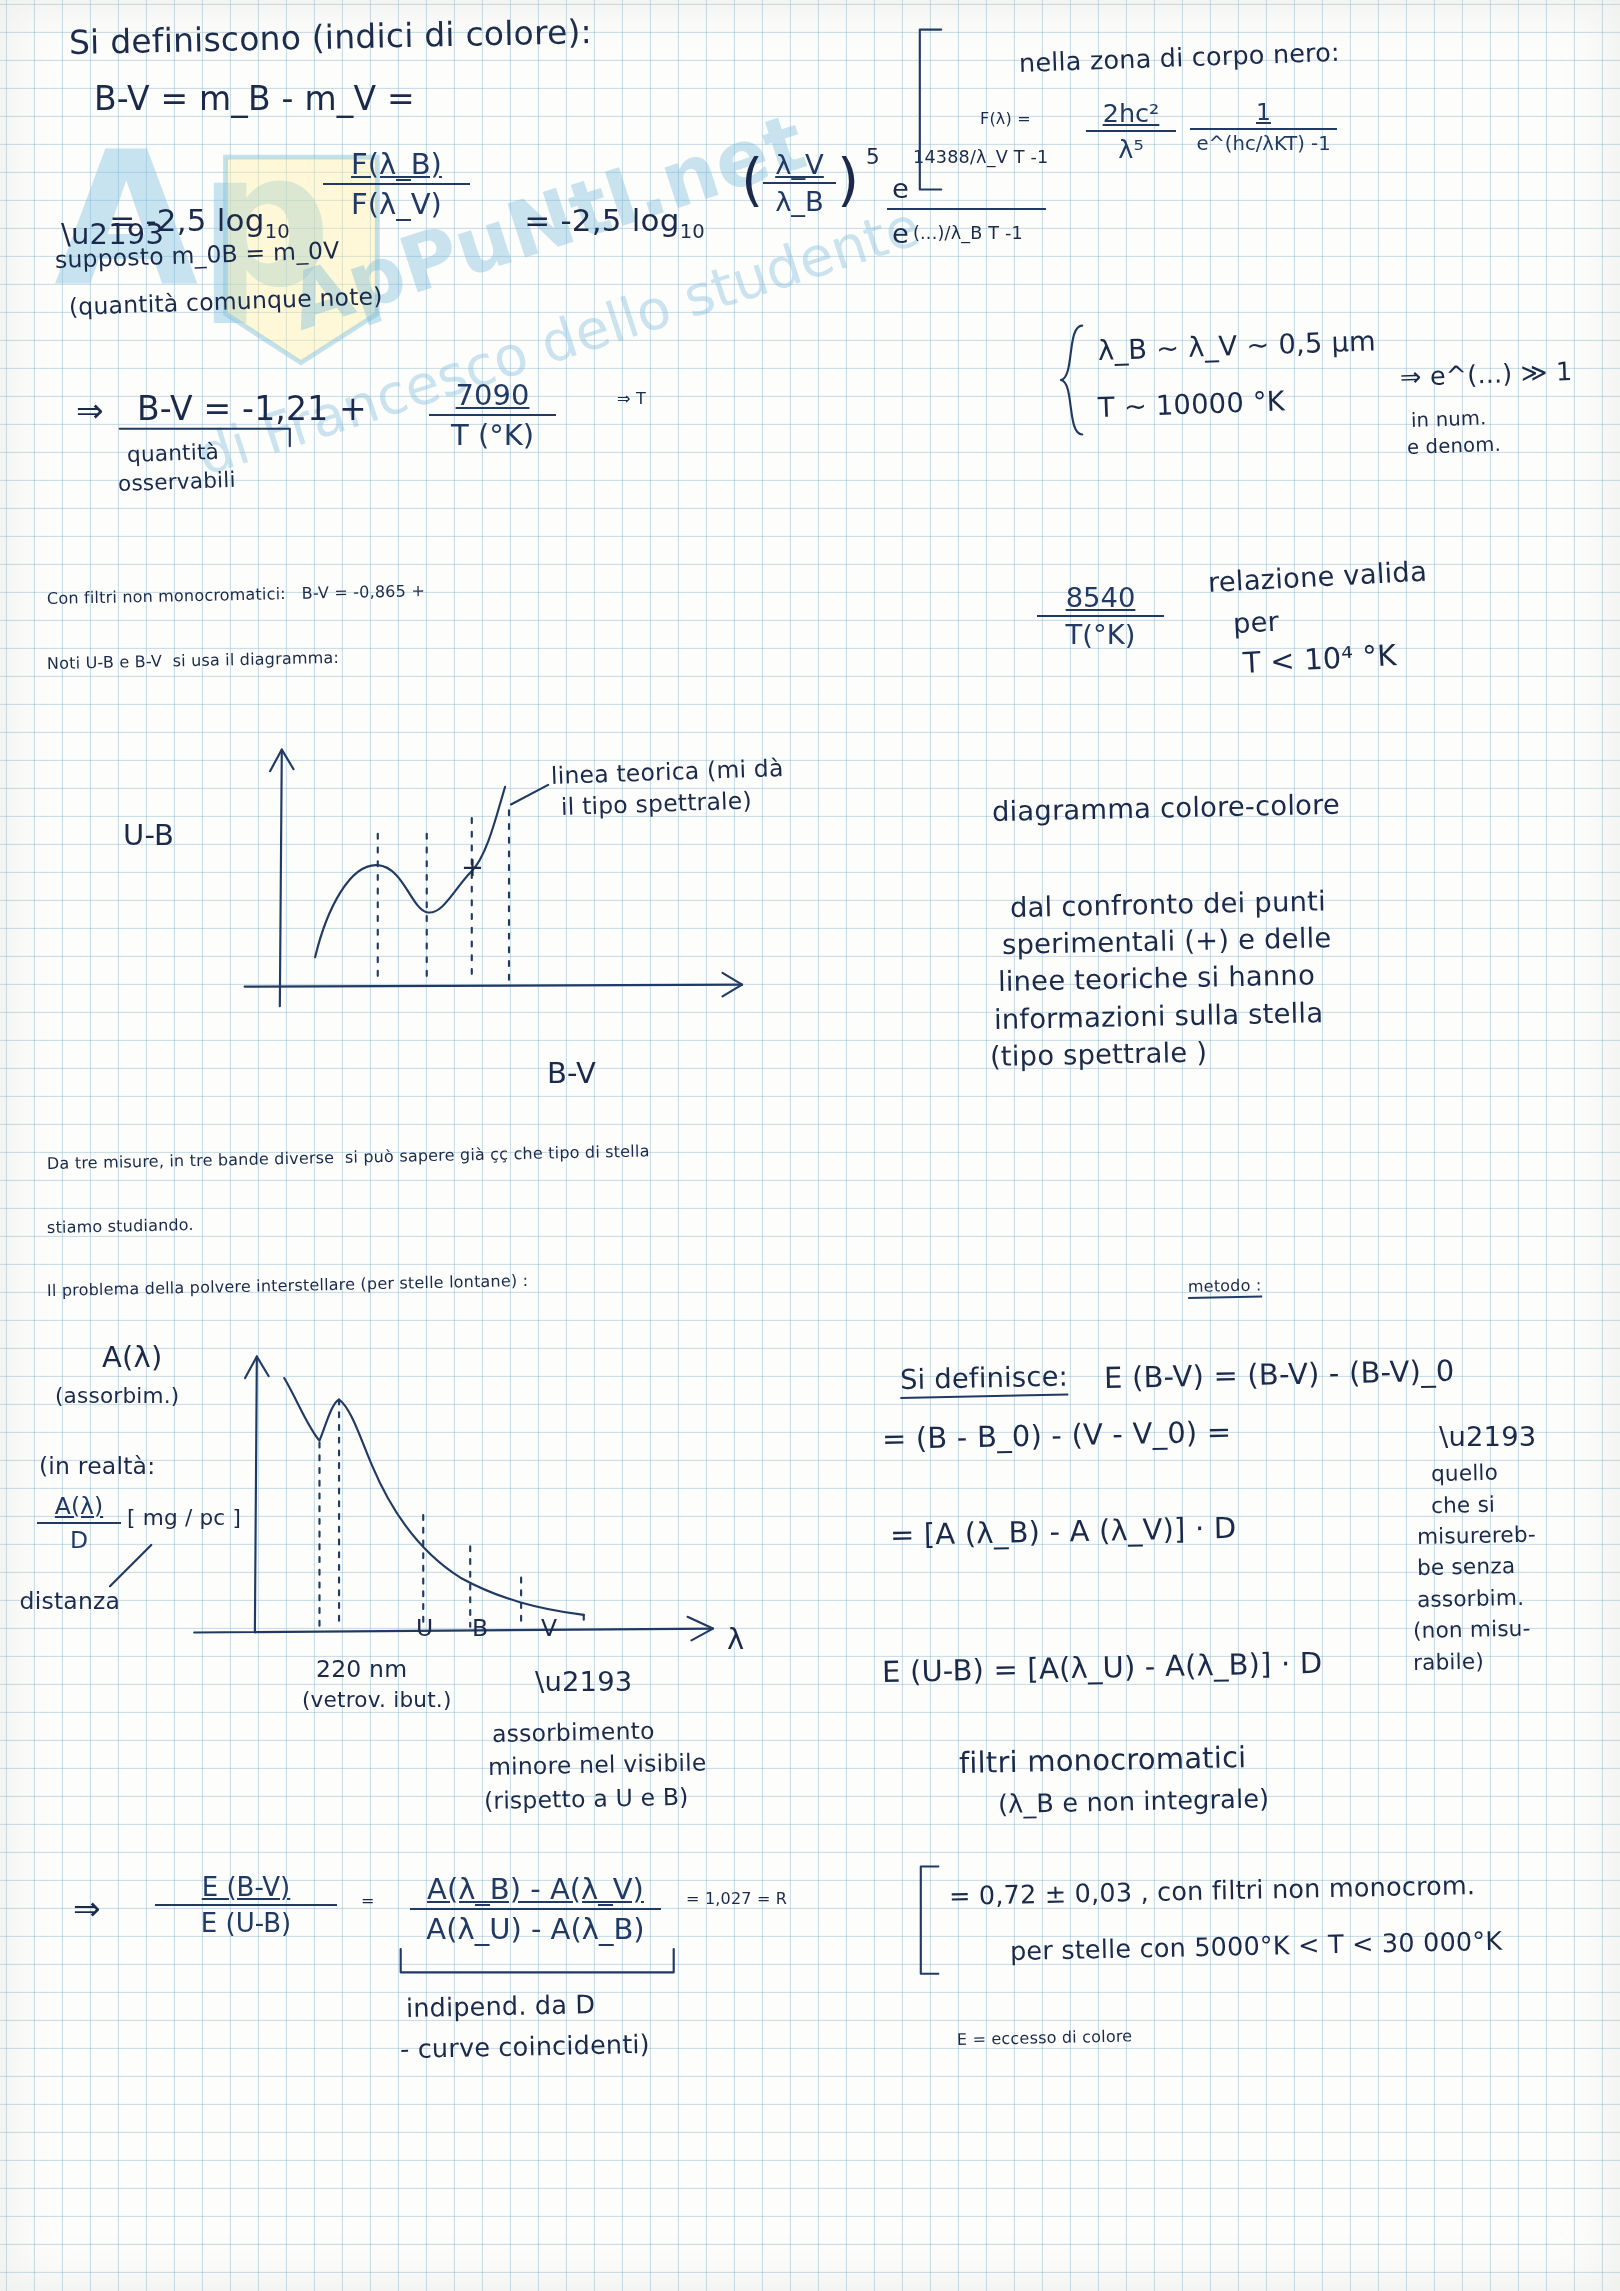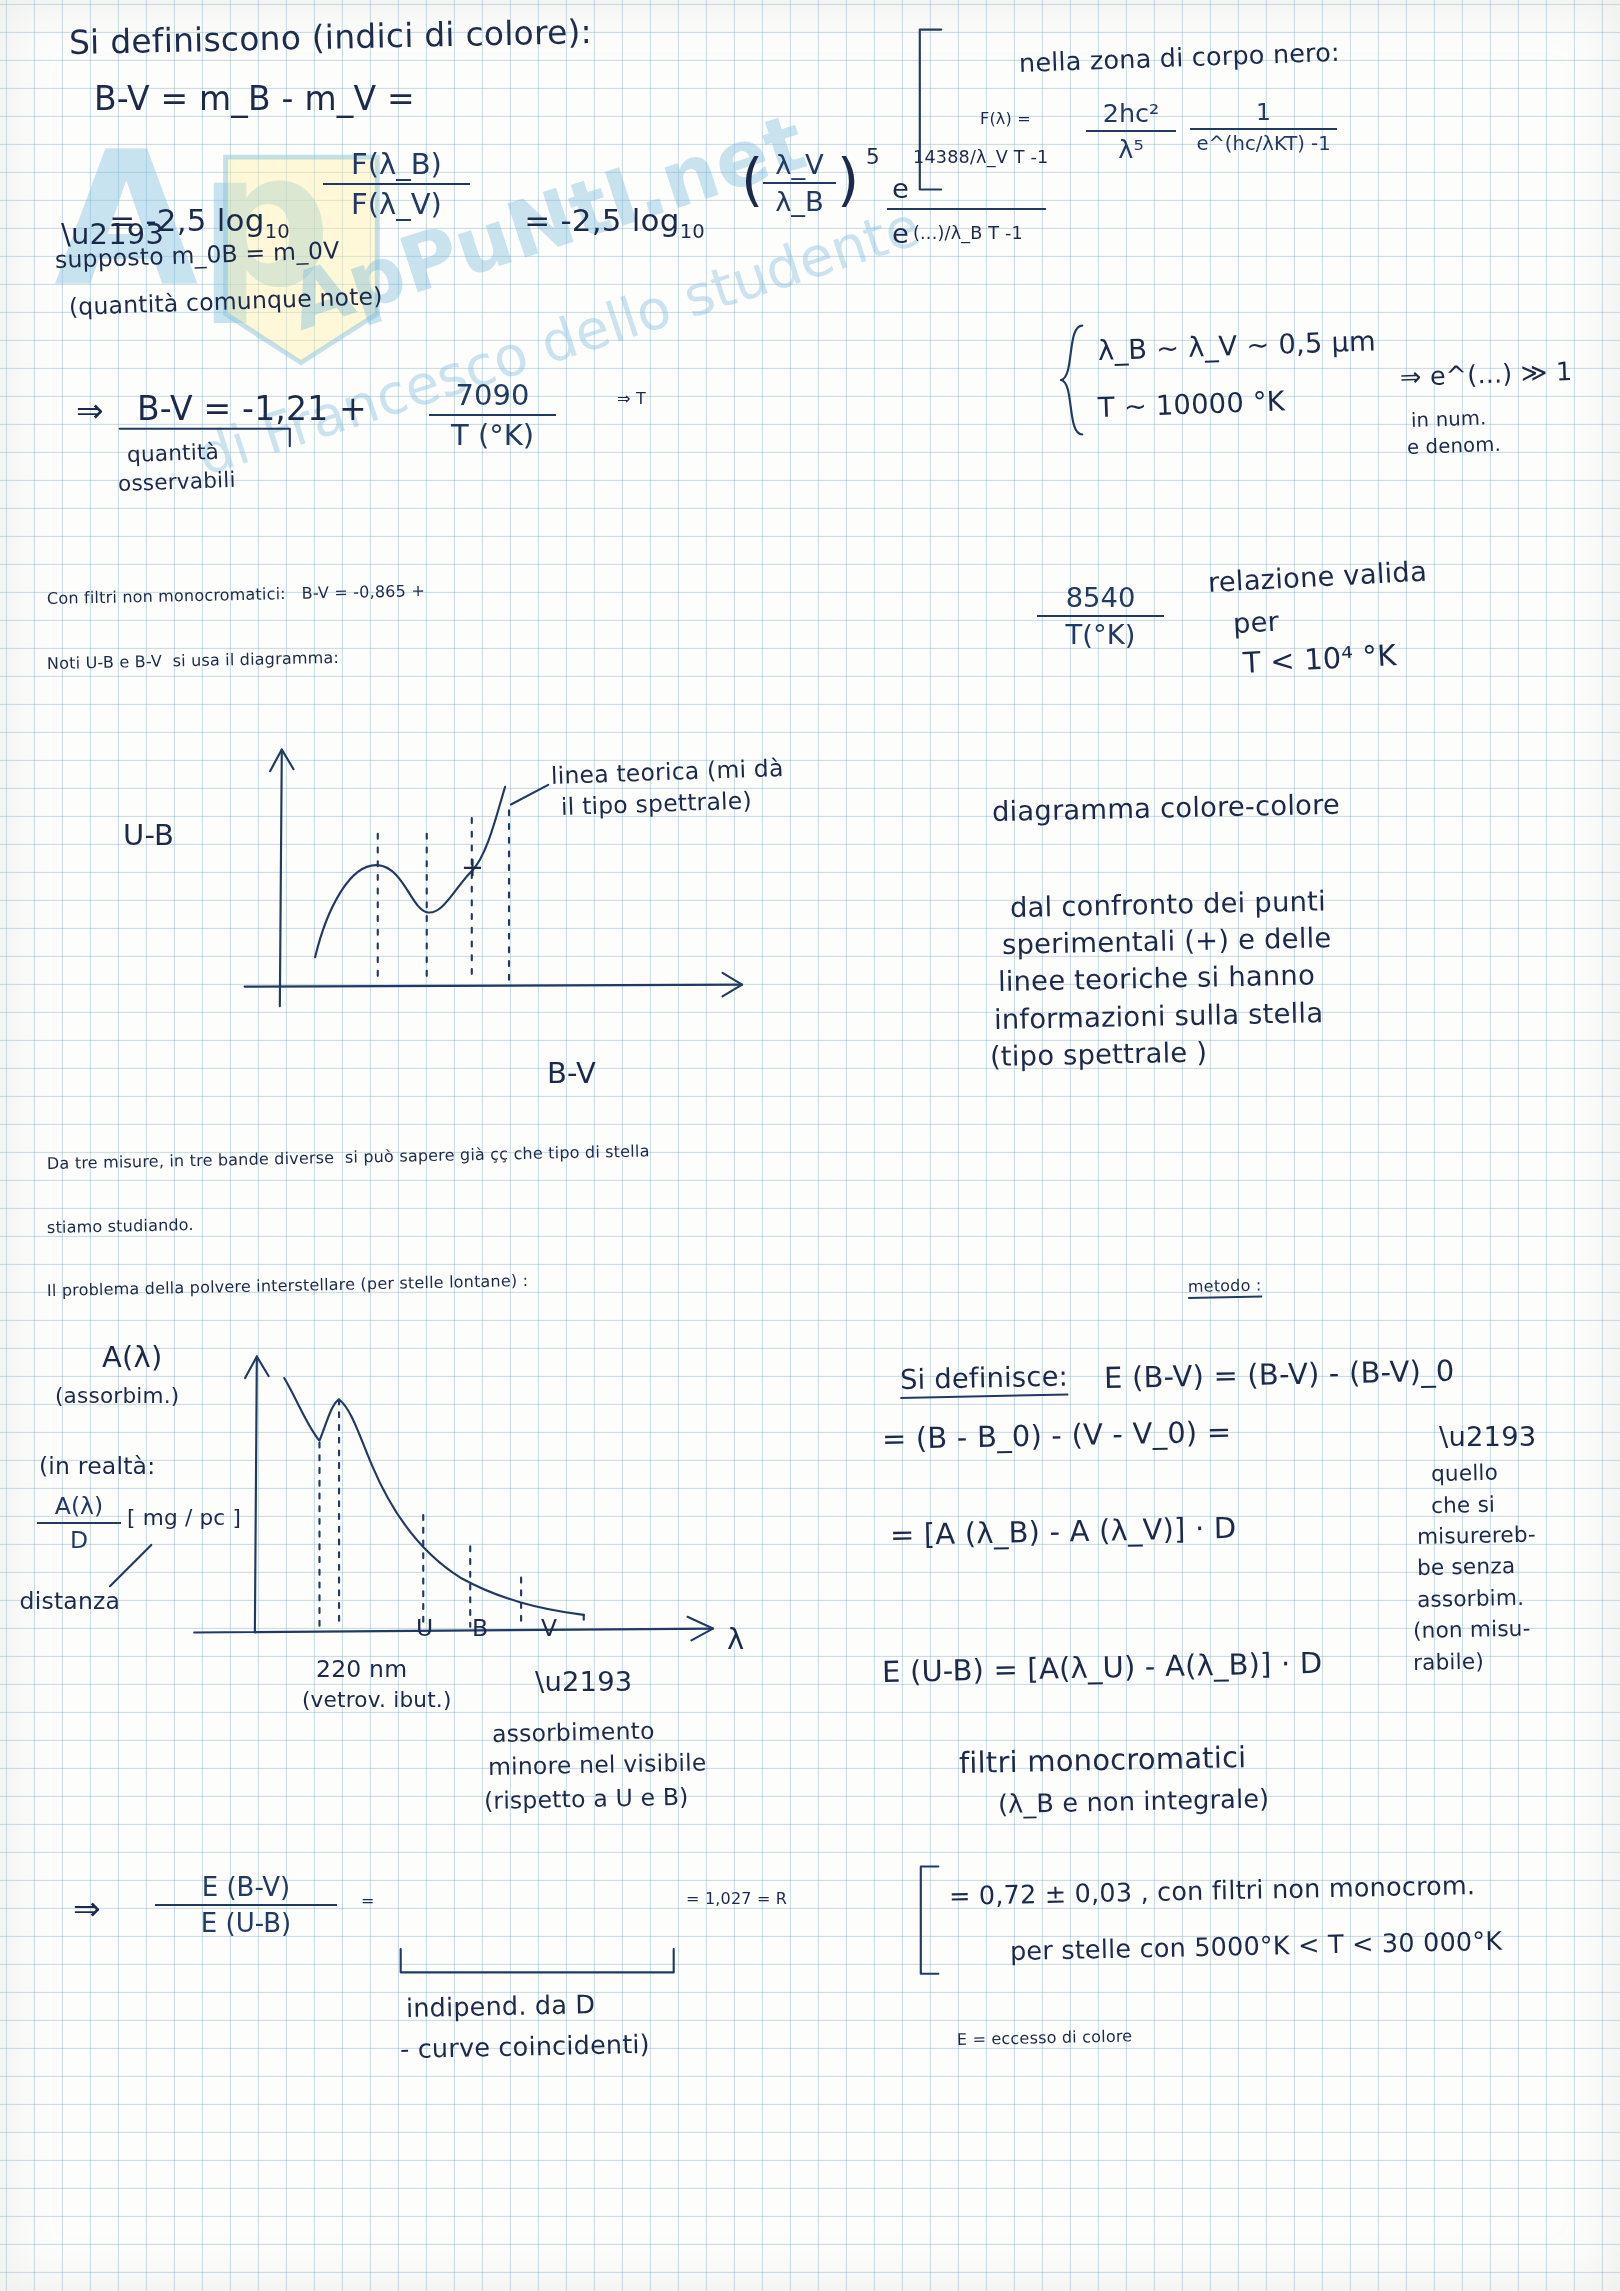--- a/index.html
+++ b/index.html
@@ -56,21 +56,21 @@
   .s24 { font-size: 23.5px; }
   .s22 { font-size: 21.6px; }
   .s20 { font-size: 19.6px; }
   .s18 { font-size: 17.6px; text-align: center; }
   .frac {
     position: absolute;
     text-align: center;
     color: #213a63;
     font-family: "DejaVu Sans", sans-serif;
   }
-  .frac .num { display: block; }
+  .frac .num { display: block; text-decoration: underline; }
   .frac .bar {
     display: block;
     border-top: 2px solid #213a63;
     margin: 2px 0 2px 0;
   }
   .frac .den { display: block; }
   .rule {
     position: absolute;
     background: #213a63;
     height: 2px;
@@ -309,20 +309,25 @@
   <div class="hw s30 slant" style="left:959px; top:1747px;">filtri monocromatici</div>
   <div class="hw s26 slant" style="left:998px; top:1790px;">(λ_B e non integrale)</div>
 
   <div class="hw s34" style="left:73px; top:1890px;">⇒</div>
   <div class="frac" style="left:155px; top:1872px; width:182px; font-size:26px;">
     <span class="num">E (B-V)</span>
     <span class="bar"></span>
     <span class="den">E (U-B)</span>
   </div>
   <div class="hw s32" style="left:361px; top:1892px;">=</div>
+  <div class="frac" style="left:410px; top:1872px; width:251px; font-size:29px;">
+    <span class="num">A(λ_B) - A(λ_V)</span>
+    <span class="bar"></span>
+    <span class="den">A(λ_U) - A(λ_B)</span>
+  </div>
   <div class="hw s32" style="left:686px; top:1890px;">= 1,027 = R</div>
 
   <svg class="draw" style="left:913px; top:1864px;" width="39" height="118" viewBox="0 0 40 120">
     <path d="M26 2 L8 2 L8 112 L26 112" stroke-width="2.6"></path>
   </svg>
   <div class="hw s26 slant" style="left:949px; top:1882px;">= 0,72 ± 0,03 , con filtri non monocrom.</div>
   <div class="hw s26 slant" style="left:1010px; top:1937px;">per stelle con 5000°K &lt; T &lt; 30 000°K</div>
 
   <svg class="draw" style="left:398px; top:1947px;" width="294" height="39" viewBox="0 0 300 40">
     <path d="M2 2 L2 26 L282 26 L282 2"></path>

